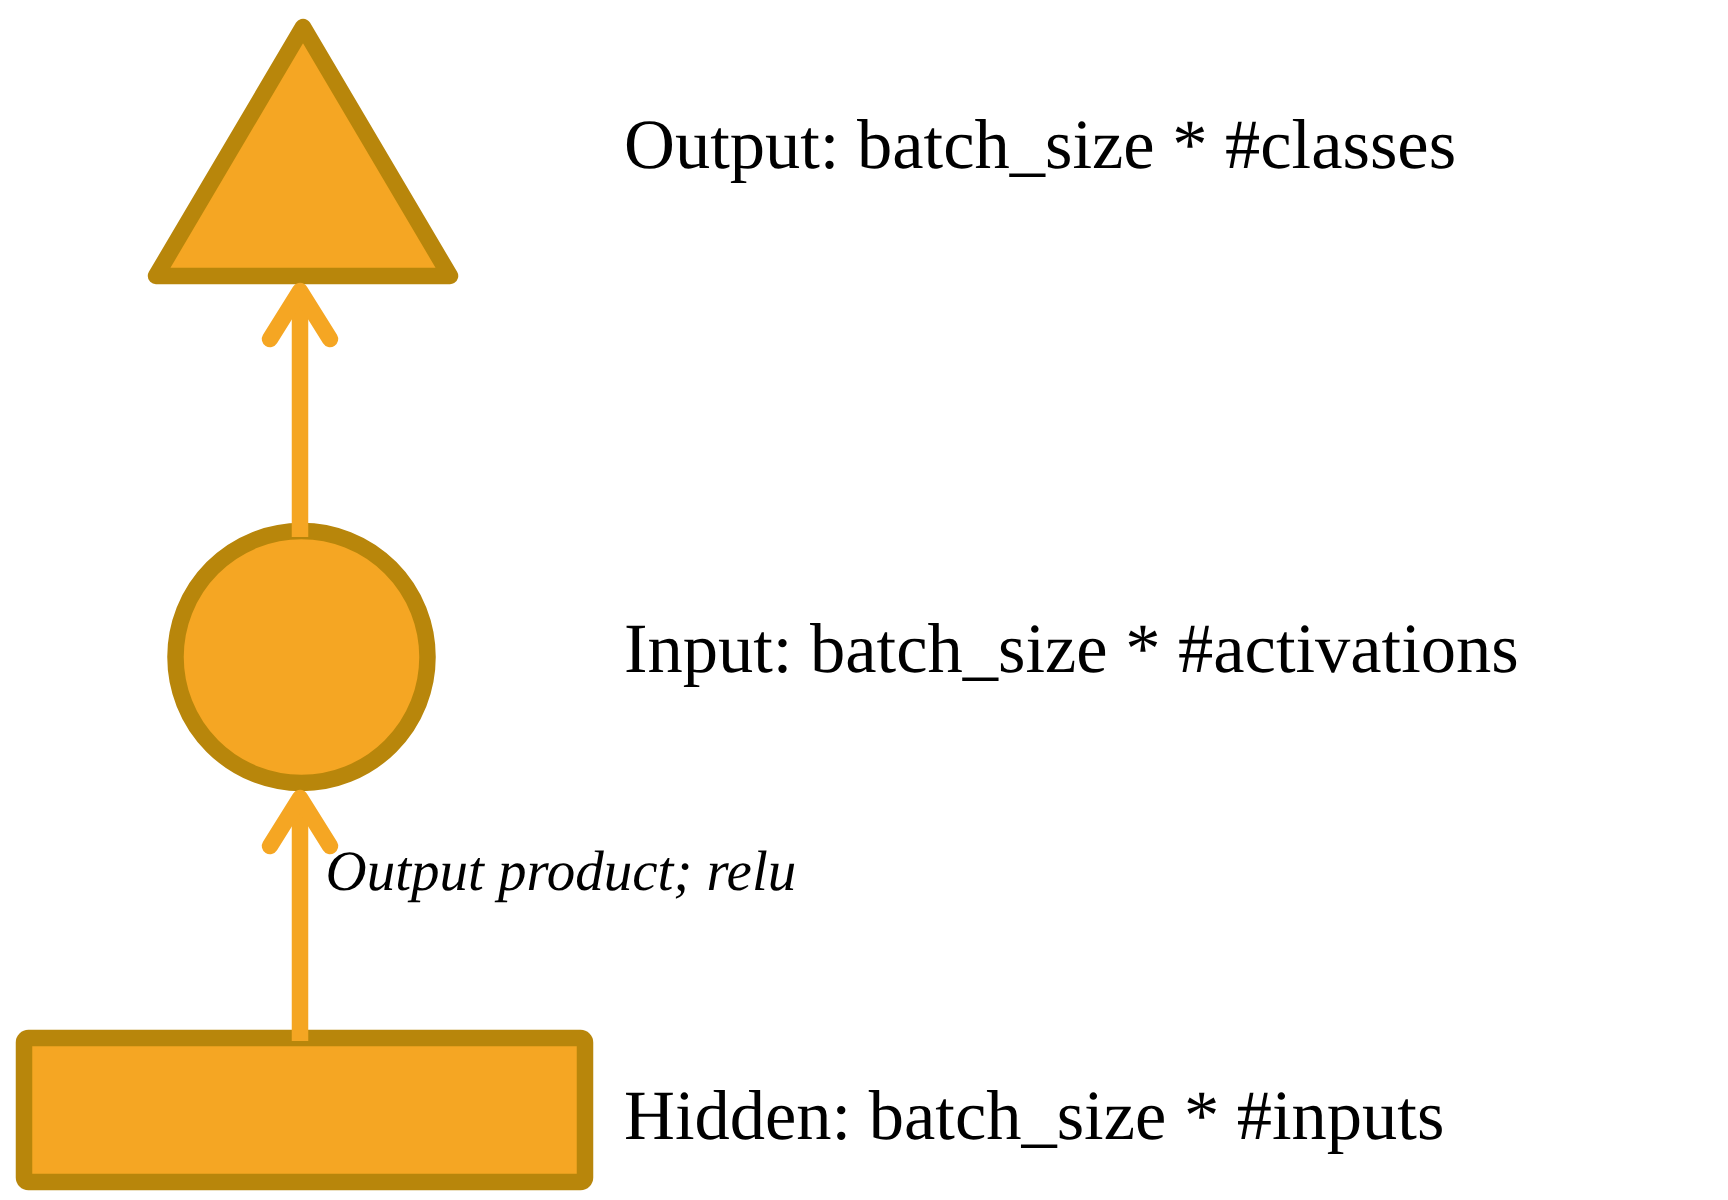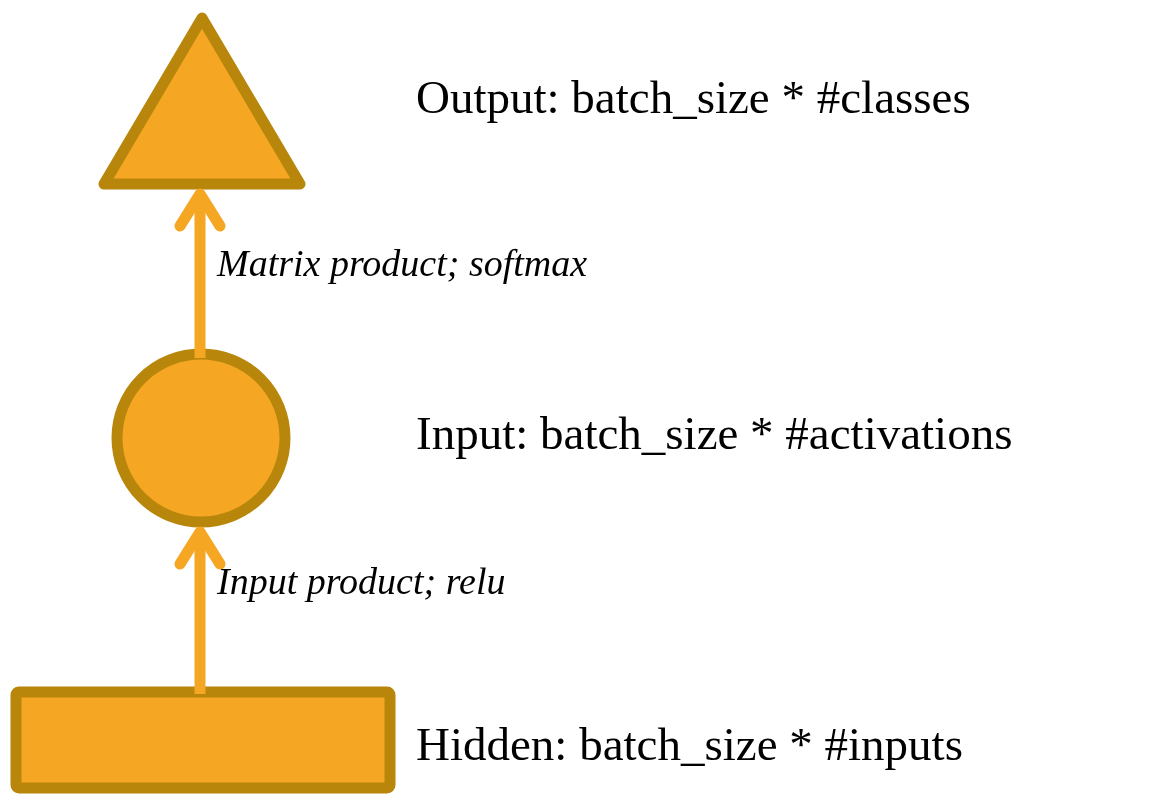--- a/index.html
+++ b/index.html
@@ -118,21 +118,20 @@
     <polyline points="10,48 30,16 50,48" fill="none" stroke="#F5A623" stroke-width="11" stroke-linecap="round" stroke-linejoin="round"></polyline>
   </svg>
 
   <svg id="arrow-input-to-hidden" class="arrow-svg" viewBox="0 0 60 178">
     <line x1="30" y1="176" x2="30" y2="20" stroke="#F5A623" stroke-width="11" stroke-linecap="butt"></line>
     <polyline points="10,46 30,14 50,46" fill="none" stroke="#F5A623" stroke-width="11" stroke-linecap="round" stroke-linejoin="round"></polyline>
   </svg>
 
   <div id="label-output" class="label label-plain">Output: batch_size * #classes</div>
 
-  <div id="label-edge-softmax" class="label label-italic">Matrix product; softmax</div>
 
   <div id="label-hidden" class="label label-plain">Input: batch_size * #activations</div>
 
-  <div id="label-edge-relu" class="label label-italic">Input product; relu</div>
+  <div id="label-edge-relu" class="label label-italic">Output product; relu</div>
 
   <div id="label-input" class="label label-plain">Hidden: batch_size * #inputs</div>
 
 </div>
 
 </body></html>

